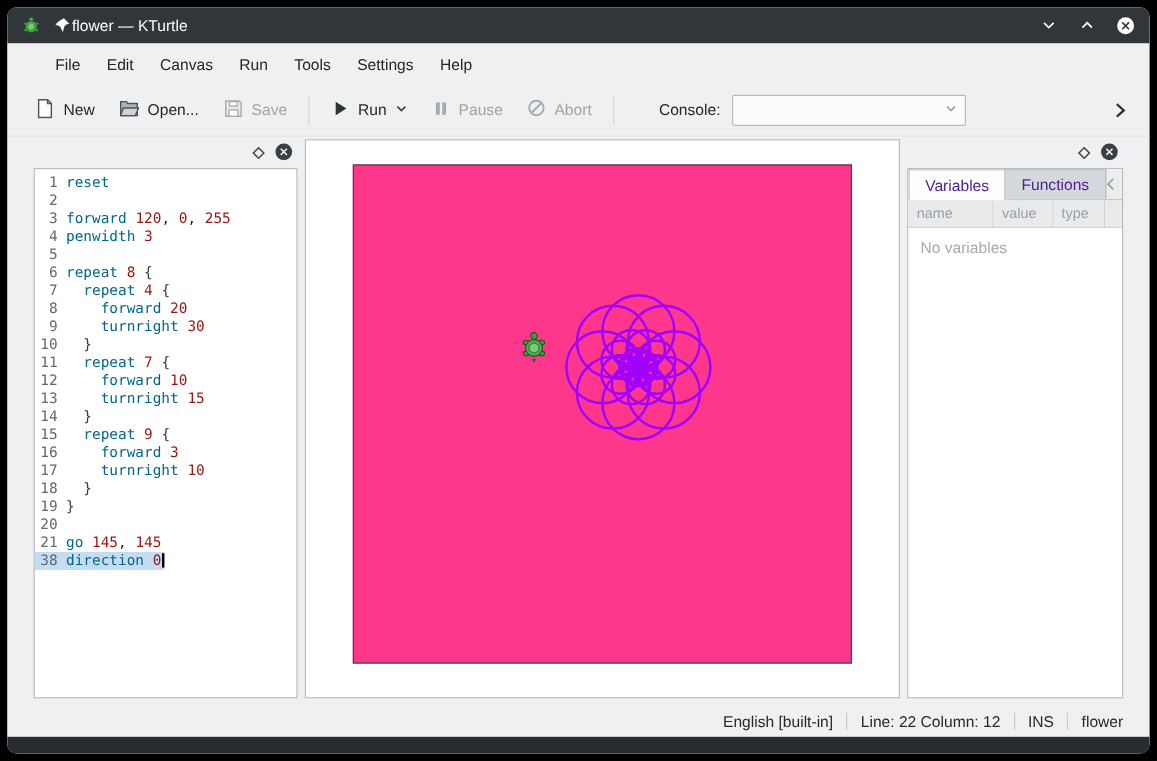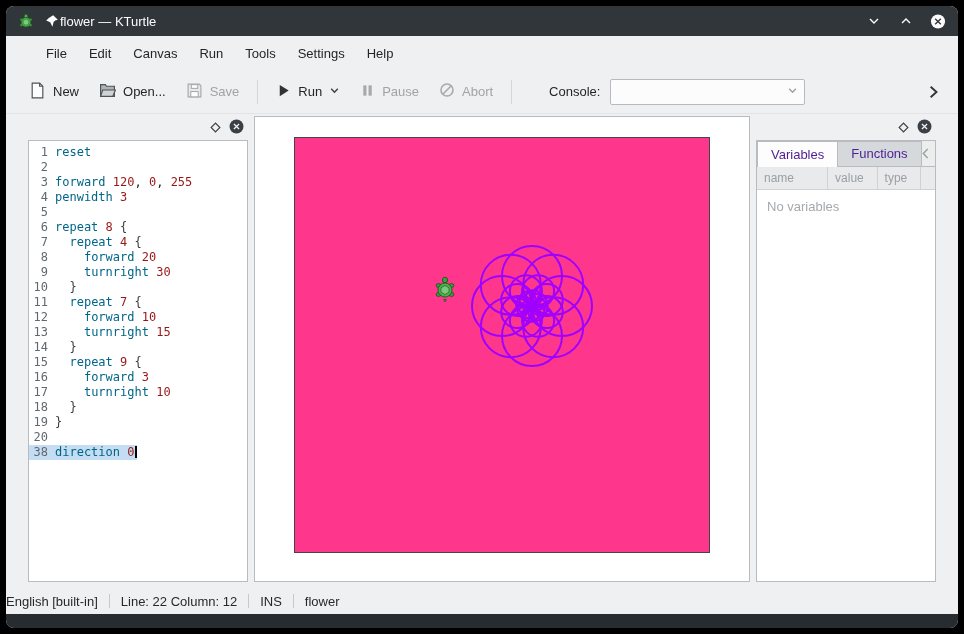--- a/index.html
+++ b/index.html
@@ -70,21 +70,21 @@
   .tab { padding:4px 13px 5px 13px; border:1px solid #b8bcc0; border-bottom:none; background:#d6d9db; margin-right:-1px; }
   .tab.active { background:#fdfdfd; position:relative; top:1px; padding-top:5px; }
   .tab-arrows { margin-left:auto; display:flex; align-items:center; gap:6px; padding:0 6px 4px 0; }
   .insp-table-head { display:flex; font-size:12px; color:#9aa0a5; }
   .insp-th { background:#e9eaeb; border-right:1px solid #ced2d5; border-bottom:1px solid #ced2d5; padding:4px 7px; }
   .insp-th.c-name { width:80px; } .insp-th.c-value { width:55px; } .insp-th.c-type { width:48px; }
   .insp-th.c-fill { flex:1; border-right:none; }
   .insp-body { flex:1; background:#fff; padding:9px 10px; color:#a3a9ad; font-size:13px; }
 
   
-  .statusbar { height:26px; flex:0 0 auto; display:flex; align-items:center; justify-content:flex-start;
+  .statusbar { height:26px; flex:0 0 auto; display:flex; align-items:center; justify-content:flex-end;
                padding-right:22px; font-size:13px; color:#26292c; }
   .status-sep { width:1px; height:14px; background:#c7cacd; margin:0 11px; }
 
   .bottom-strip { height:14px; flex:0 0 auto; background:#272c30; }
 </style>
 </head>
 <body>
 
 <div class="screen">
   <div class="window">
@@ -309,20 +309,24 @@
                 <span class="ln">18</span>
                 <span class="lt"><span class="tok-p">  </span><span class="tok-b">}</span></span>
               </div>
               <div class="code-line">
                 <span class="ln">19</span>
                 <span class="lt"><span class="tok-b">}</span></span>
               </div>
               <div class="code-line">
                 <span class="ln">20</span>
                 <span class="lt"></span>
+              </div>
+              <div class="code-line">
+                <span class="ln">21</span>
+                <span class="lt"><span class="tok-k">go</span><span class="tok-p"> </span><span class="tok-n">145</span><span class="tok-p">, </span><span class="tok-n">145</span></span>
               </div>
               <div class="code-line current">
                 <span class="ln">38</span>
                 <span class="lt"><span class="tok-k">direction</span><span class="tok-p"> </span><span class="tok-n">0</span><span class="caret"></span></span>
               </div>
             </div>
         </div>
       </div>
 
       <div class="splitter"></div>

